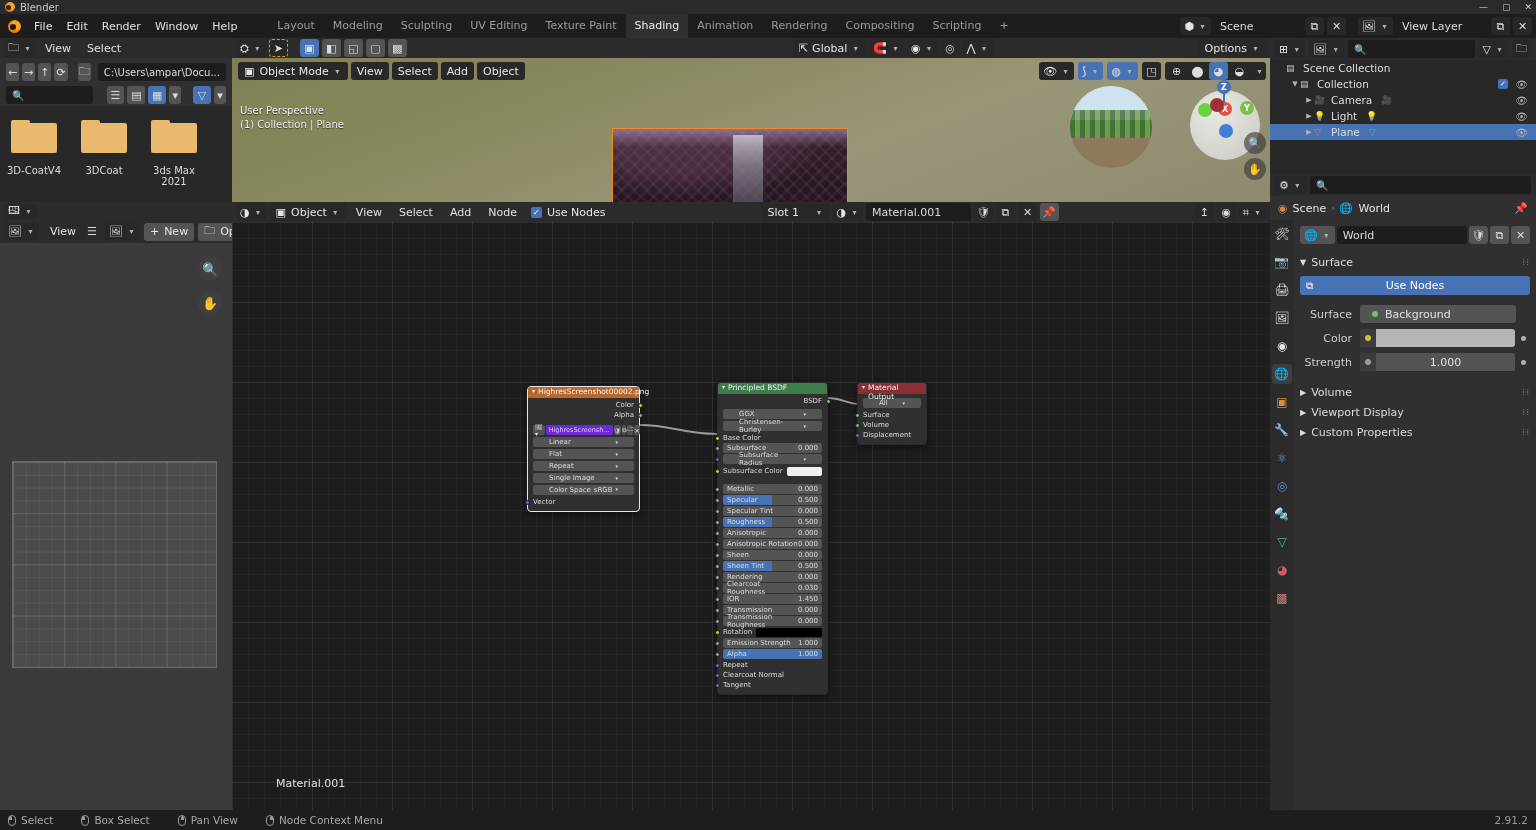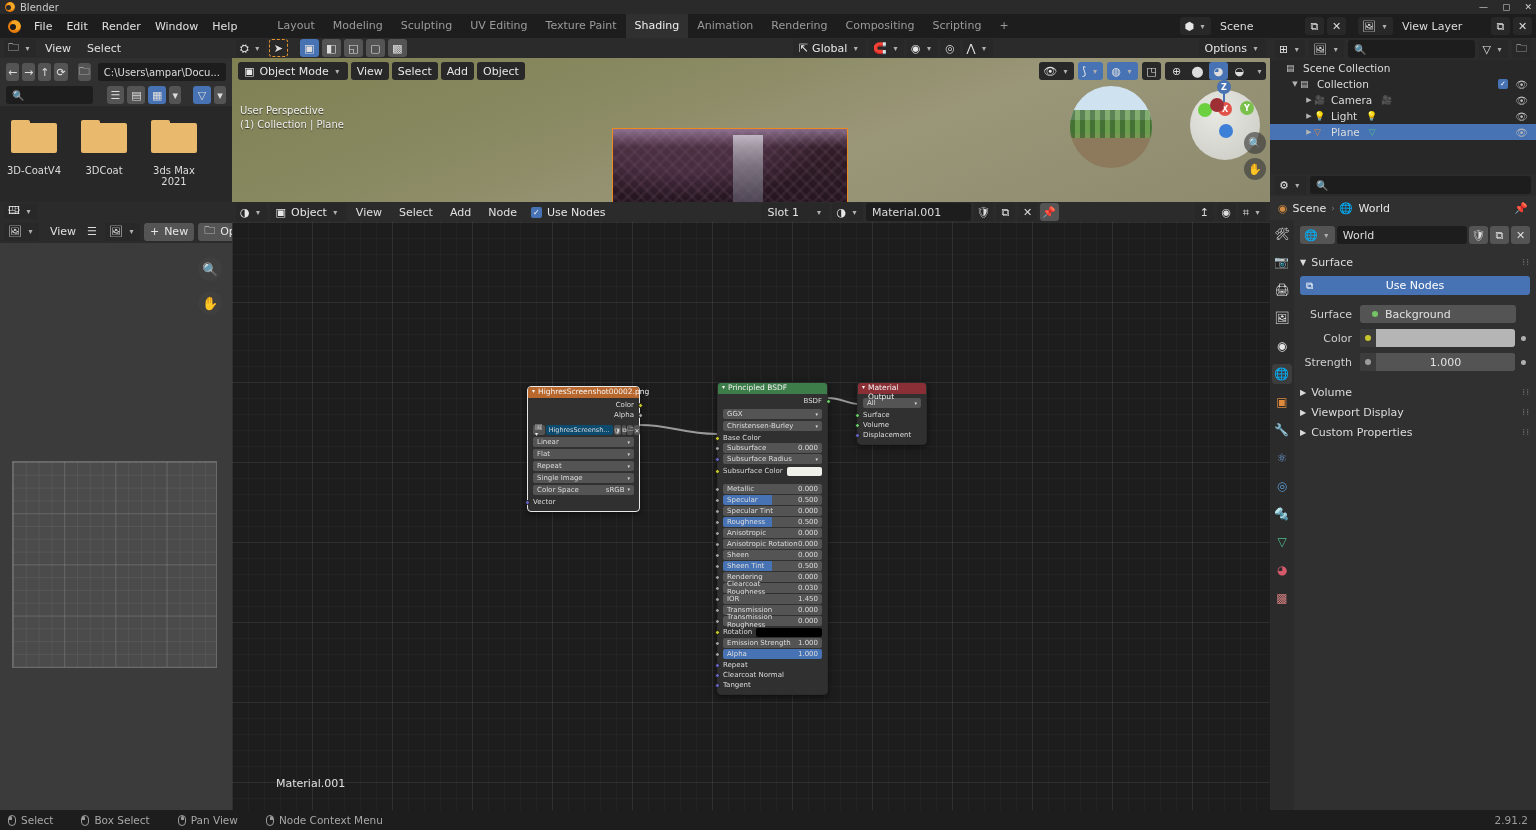--- a/index.html
+++ b/index.html
@@ -122,21 +122,21 @@
   .nslot { height:10px; display:flex; align-items:center; padding:0 5px; font-size:7px; color:#dcdcdc; position:relative; }
   .sock { position:absolute; width:5px;height:5px;border-radius:50%; border:1px solid #1a1a1a; top:2.5px;}
   .sock.l { left:-3.5px; } .sock.r { right:-3.5px; }
   .s-yellow{background:#c7c729;} .s-gray{background:#9c9c9c;} .s-purple{background:#6363c7;}
   .s-green{background:#63c763;} .s-lgray{background:#a1a1a1;}
   .prop { height:10px; background:#545454; border-radius:2px; display:flex; align-items:center;
           justify-content:space-between; padding:0 4px; font-size:7px; color:#dcdcdc; margin:0 5px 1px 5px; }
   .prop.slider { background:linear-gradient(to right,#4772b3 var(--p,0%), #545454 var(--p,0%));gap:23px; }
   .prop.sel { background:#4772b3; }
   .dd { height:10px; background:#545454; border-radius:2px; display:flex; align-items:center;
-        justify-content:space-between; padding:0 4px; font-size:7px; color:#dcdcdc; margin:0 5px 2px 5px; }
+        justify-content:space-between; padding:0 16px; font-size:7px; color:#dcdcdc; margin:0 5px 2px 5px; }
   .swatch { height:9px; border-radius:2px; }
   #matlabel { position:absolute; left:44px; bottom:20px; font-size:11px; color:#e0e0e0; }
 
   
   #outliner { left:1270px; top:38px; width:266px; height:136px; background:#282828; }
   #ol-hdr { height:22px; background:#2b2b2b; display:flex; align-items:center; gap:4px; padding:0 5px; }
   .olrow { height:16px; display:flex; align-items:center; font-size:10.5px; color:#dcdcdc; padding-left:6px; position:relative;}
   .olrow.sel { background:#4772b3; }
   .tri { width:10px; font-size:7px; color:#b5b5b5; text-align:center; }
   .eye { position:absolute; right:8px; font-size:10px; color:#b8b8b8; }
@@ -431,21 +431,21 @@
           <span>Color</span>
           <span class="sock r s-yellow"></span>
         </div>
         <div class="nslot" style="justify-content:flex-end">
           <span>Alpha</span>
           <span class="sock r s-lgray"></span>
         </div>
         <div style="height:5px"></div>
         <div style="display:flex;align-items:center;gap:1px;margin:0 5px 2px 5px">
           <span style="background:#545454;border-radius:2px;height:10px;display:flex;align-items:center;padding:0 2px;font-size:6px">🖼▾</span>
-          <span style="background:#0c4a6e;border-radius:2px;height:10px;flex:1;display:flex;align-items:center;
+          <span style="background:#6d28d9;border-radius:2px;height:10px;flex:1;display:flex;align-items:center;
                        padding:0 3px;font-size:6.5px;color:#ddd">HighresScreensh...</span>
           <span style="background:#545454;border-radius:2px;height:10px;width:9px;display:flex;align-items:center;
                 justify-content:center;font-size:6px">🛡</span>
           <span style="background:#545454;border-radius:2px;height:10px;width:9px;display:flex;align-items:center;
                 justify-content:center;font-size:6px">⧉</span>
           <span style="background:#545454;border-radius:2px;height:10px;width:9px;display:flex;align-items:center;
                 justify-content:center;font-size:6px">🗀</span>
           <span style="background:#545454;border-radius:2px;height:10px;width:9px;display:flex;align-items:center;
                 justify-content:center;font-size:6px">✕</span>
         </div>

